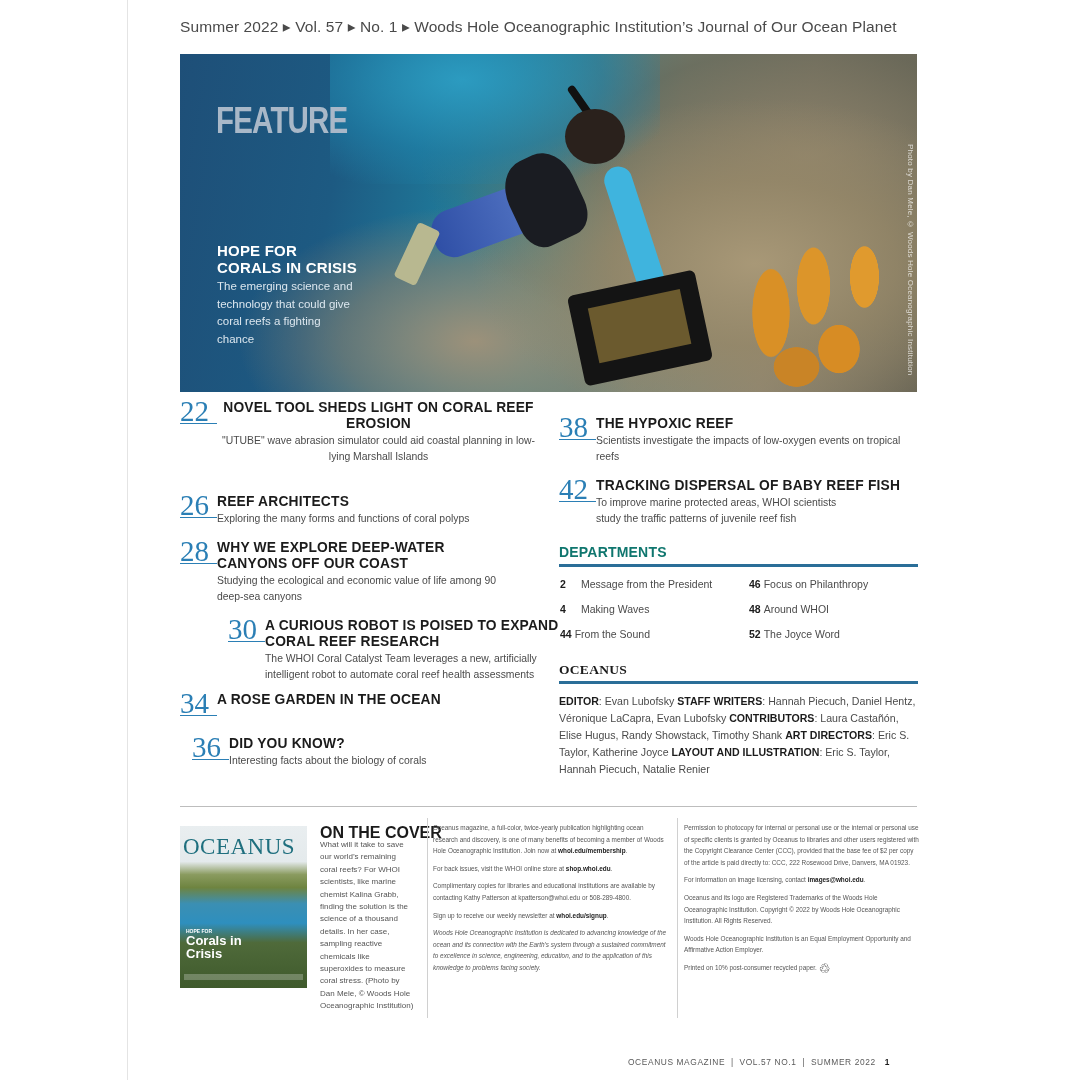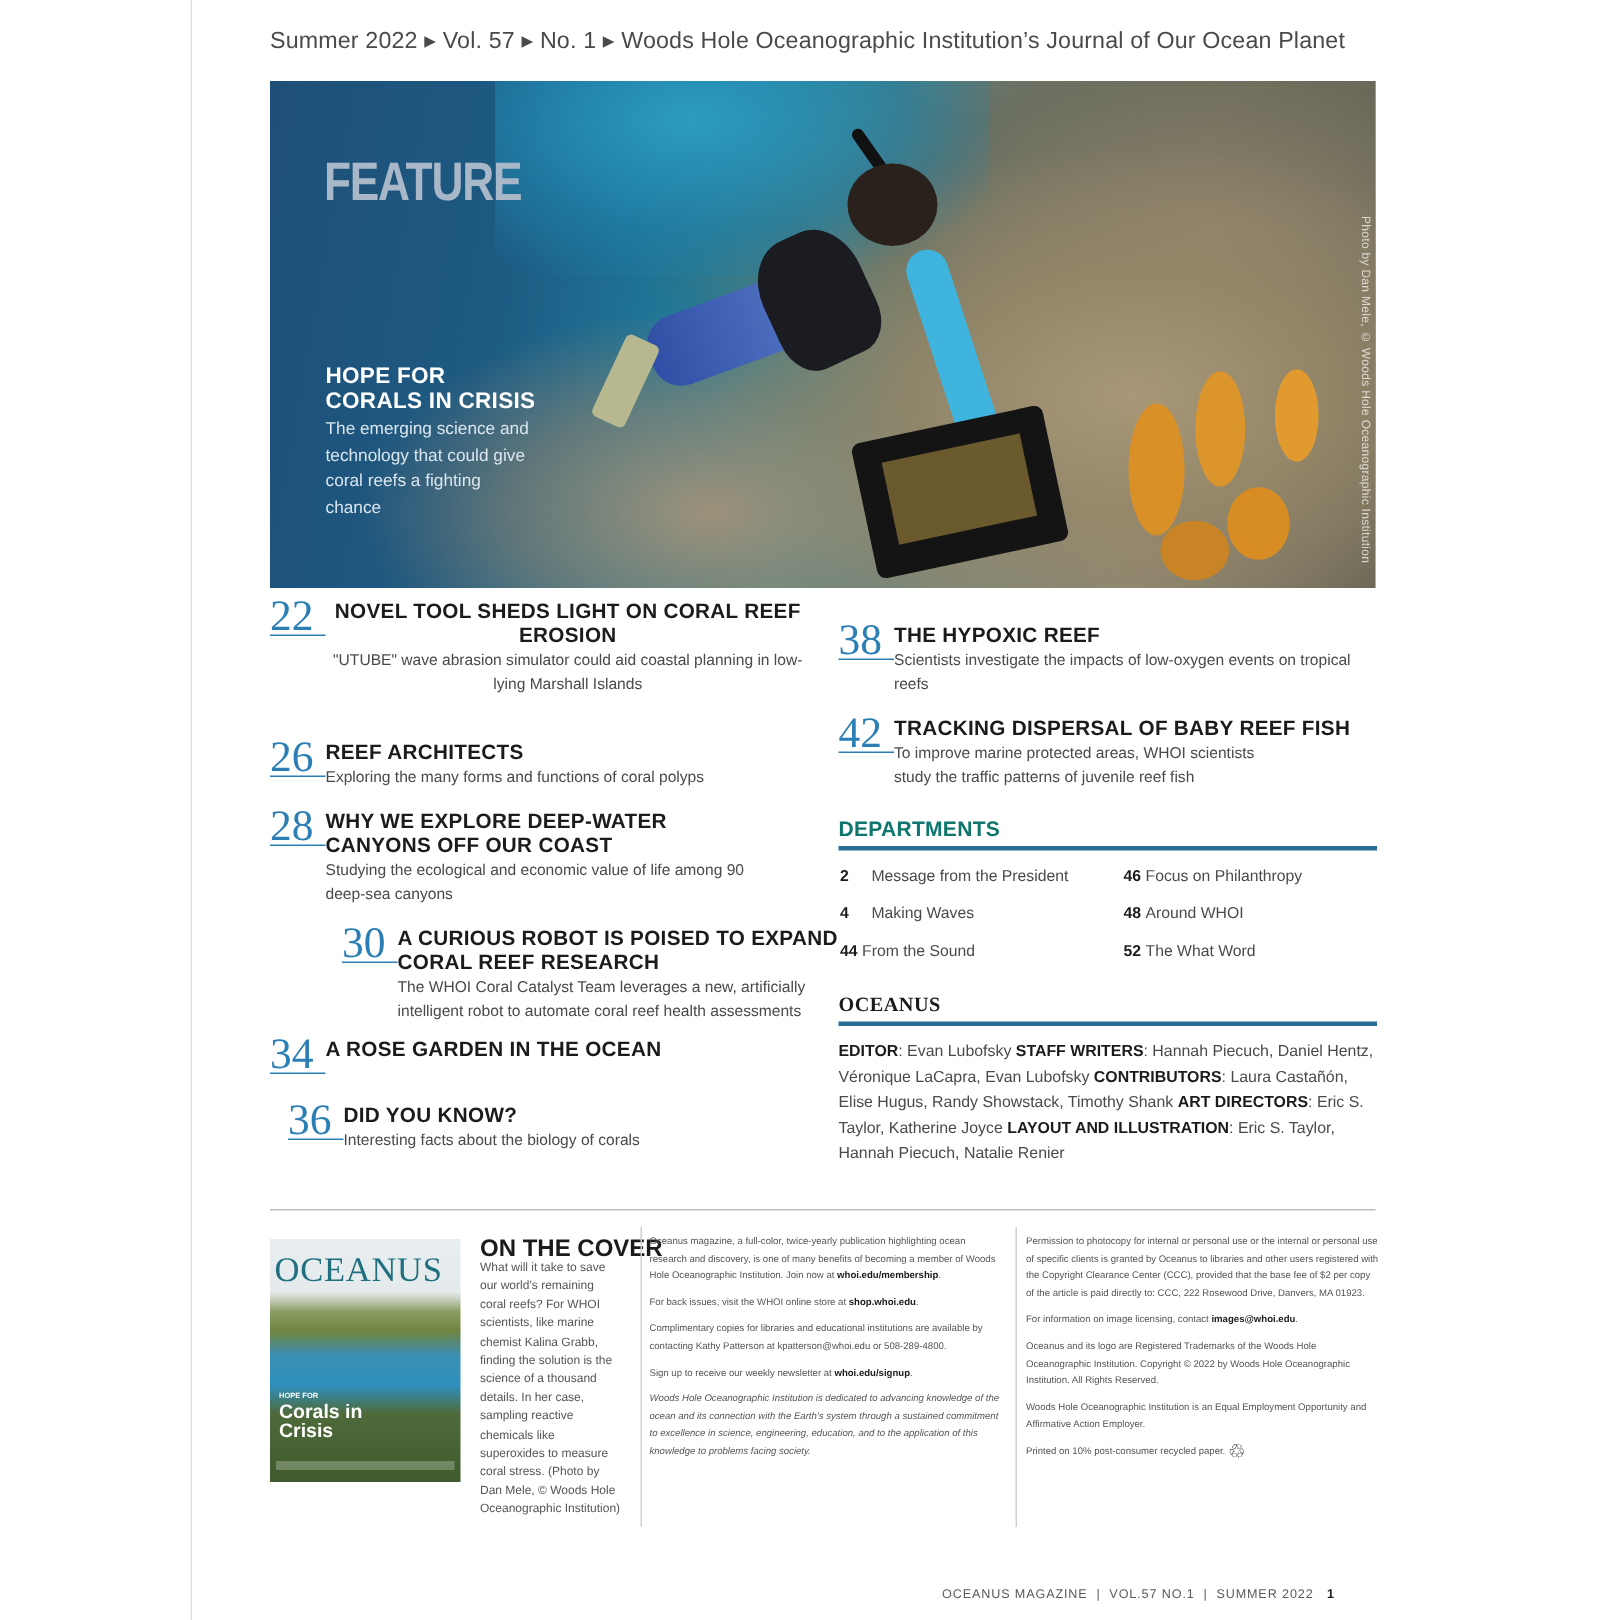--- a/index.html
+++ b/index.html
@@ -183,21 +183,21 @@
 </div>
 
 <div class="section-head" style="top:544px;">DEPARTMENTS</div>
 <div class="section-rule" style="top:564px;"></div>
 
 <div class="dept" style="left:560px; top:578px;"><b>2</b> <span>Message from the President</span></div>
 <div class="dept" style="left:560px; top:603px;"><b>4</b> <span>Making Waves</span></div>
 <div class="dept" style="left:560px; top:628px;"><b class="wide">44</b><span>From the Sound</span></div>
 <div class="dept" style="left:749px; top:578px;"><b class="wide">46</b><span>Focus on Philanthropy</span></div>
 <div class="dept" style="left:749px; top:603px;"><b class="wide">48</b><span>Around WHOI</span></div>
-<div class="dept" style="left:749px; top:628px;"><b class="wide">52</b><span>The What Word</span></div>
+<div class="dept" style="left:749px; top:628px;"><b class="wide">52</b><span>The Joyce Word</span></div>
 
 <div class="oceanus-head">OCEANUS</div>
 <div class="section-rule" style="top:681px;"></div>
 <div class="staff">
   <b>EDITOR</b>: <span>Evan Lubofsky</span>
   <b>STAFF WRITERS</b>: <span>Hannah Piecuch, Daniel Hentz, Véronique LaCapra, Evan Lubofsky</span>
   <b>CONTRIBUTORS</b>: <span>Laura Castañón, Elise Hugus, Randy Showstack, Timothy Shank</span>
   <b>ART DIRECTORS</b>: <span>Eric S. Taylor, Katherine Joyce</span>
   <b>LAYOUT AND ILLUSTRATION</b>: <span>Eric S. Taylor, Hannah Piecuch, Natalie Renier</span>
 </div>

